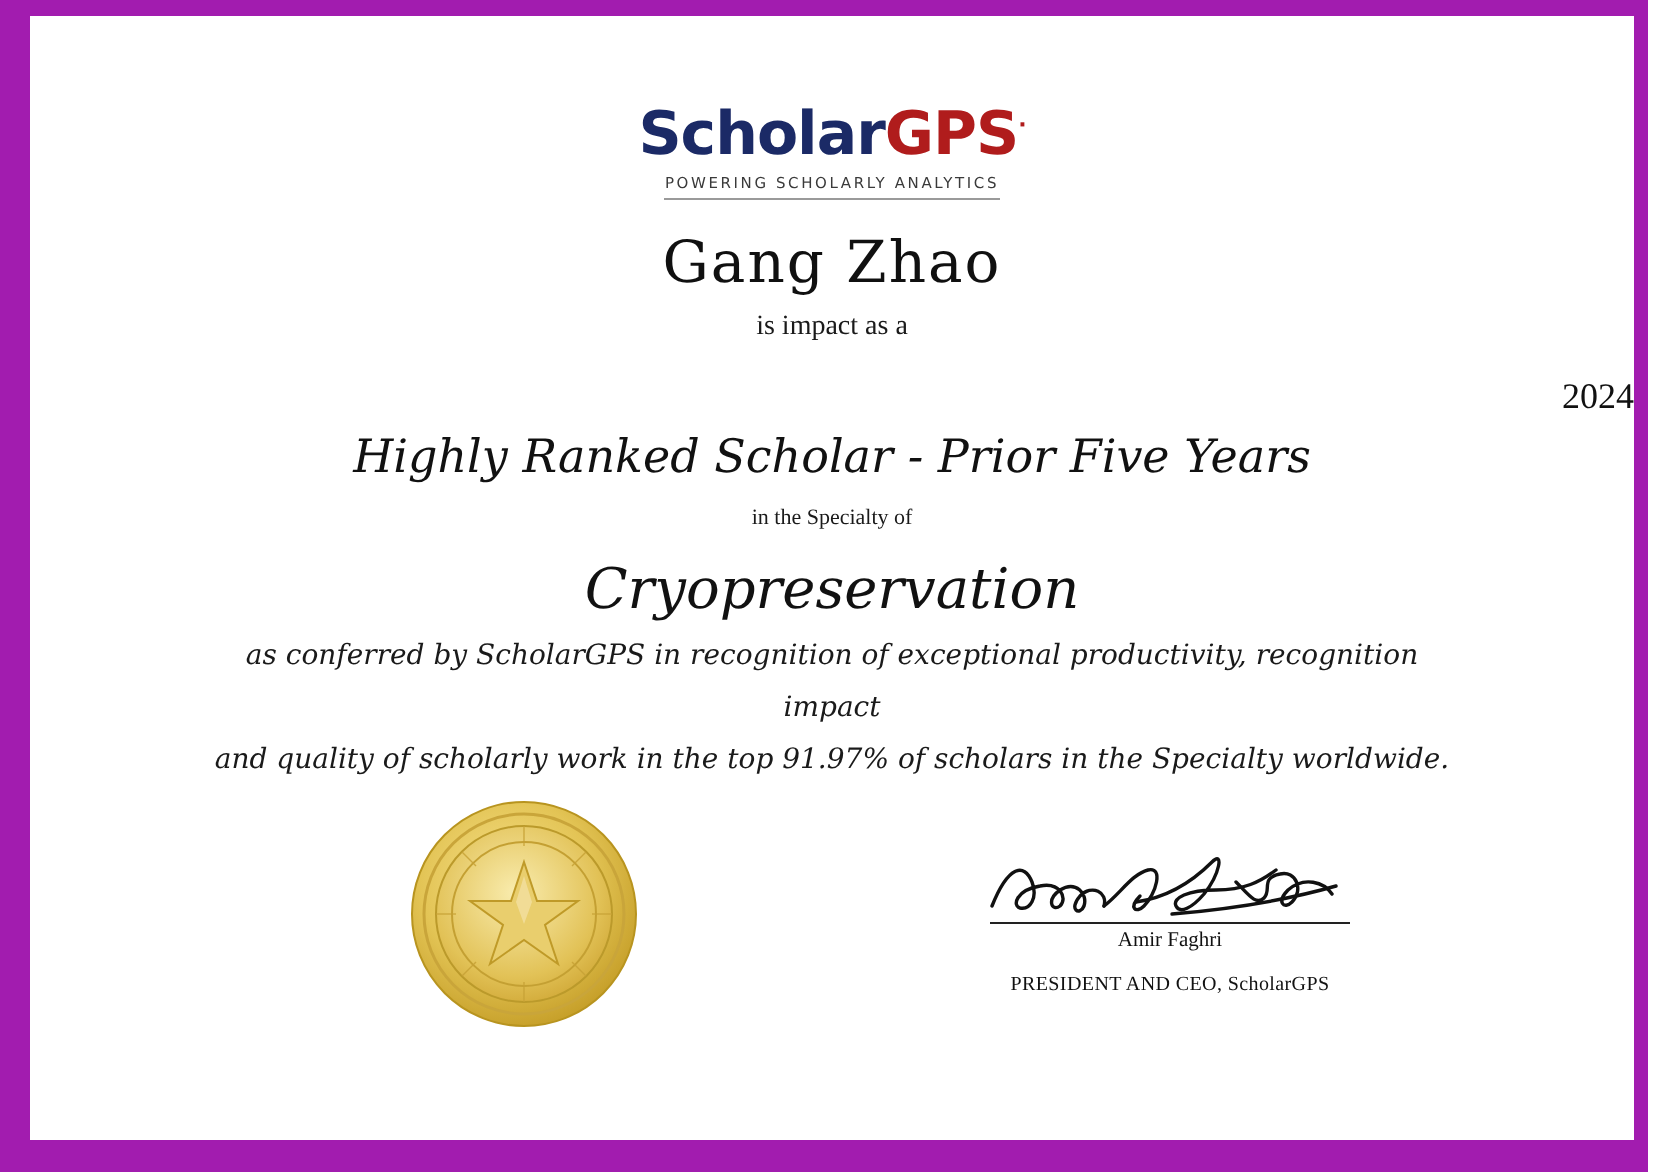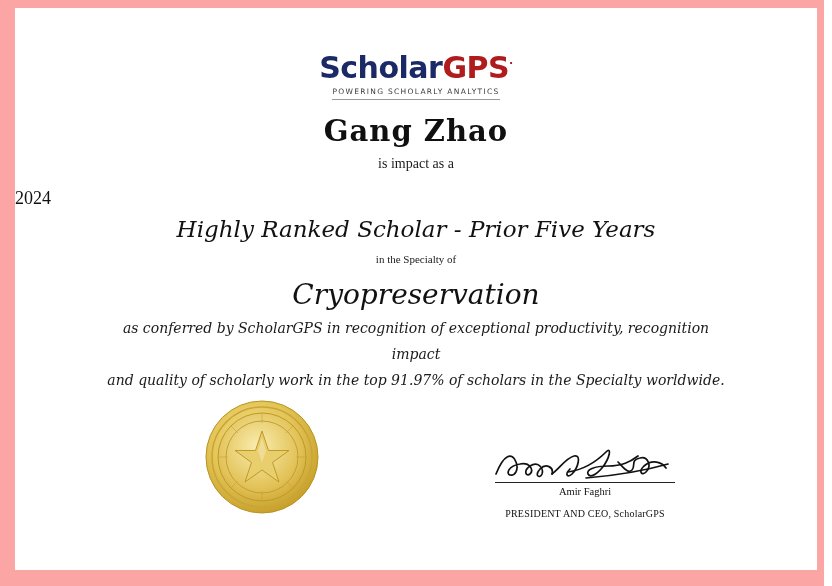--- a/index.html
+++ b/index.html
@@ -10,21 +10,21 @@
   body {
     width: 832px;
     height: 586px;
     overflow: hidden;
     font-family: "Liberation Serif", serif;
   }
   .page {
     position: relative;
     width: 824px;
     height: 586px;
-    background: #fca5a5;
+    background: #a21caf;
   }
   .certificate {
     position: absolute;
     left: 15px;
     top: 8px;
     width: 802px;
     height: 562px;
     background: #ffffff;
     overflow: hidden;
   }
@@ -68,38 +68,38 @@
   }
 
   
   .recipient {
     position: absolute;
     left: 0; right: 0;
     top: 106px;
     text-align: center;
     font-family: "DejaVu Serif", serif;
     font-size: 29px;
-    font-weight: bold;
+    font-weight: normal;
     color: #101010;
     letter-spacing: 1px;
   }
   .honored {
     position: absolute;
     left: 0; right: 0;
     top: 148px;
     text-align: center;
     font-family: "Liberation Serif", serif;
     font-size: 14px;
     color: #1a1a1a;
   }
   .year {
     position: absolute;
     left: 0; right: 0;
     top: 180px;
-    text-align: left;
+    text-align: right;
     font-family: "Liberation Serif", serif;
     font-size: 18px;
     color: #111111;
   }
   .award {
     position: absolute;
     left: 0; right: 0;
     top: 208px;
     text-align: center;
     font-family: "DejaVu Serif", serif;
@@ -145,21 +145,21 @@
     left: 190px;
     top: 392px;
     width: 114px;
     height: 114px;
   }
 
   
   .sig-block {
     position: absolute;
     left: 470px;
-    top: 436px;
+    top: 415px;
     width: 200px;
     text-align: center;
   }
   .sig-svg {
     display: block;
     margin: 0 auto;
   }
   .sig-rule {
     width: 180px;
     height: 1px;

